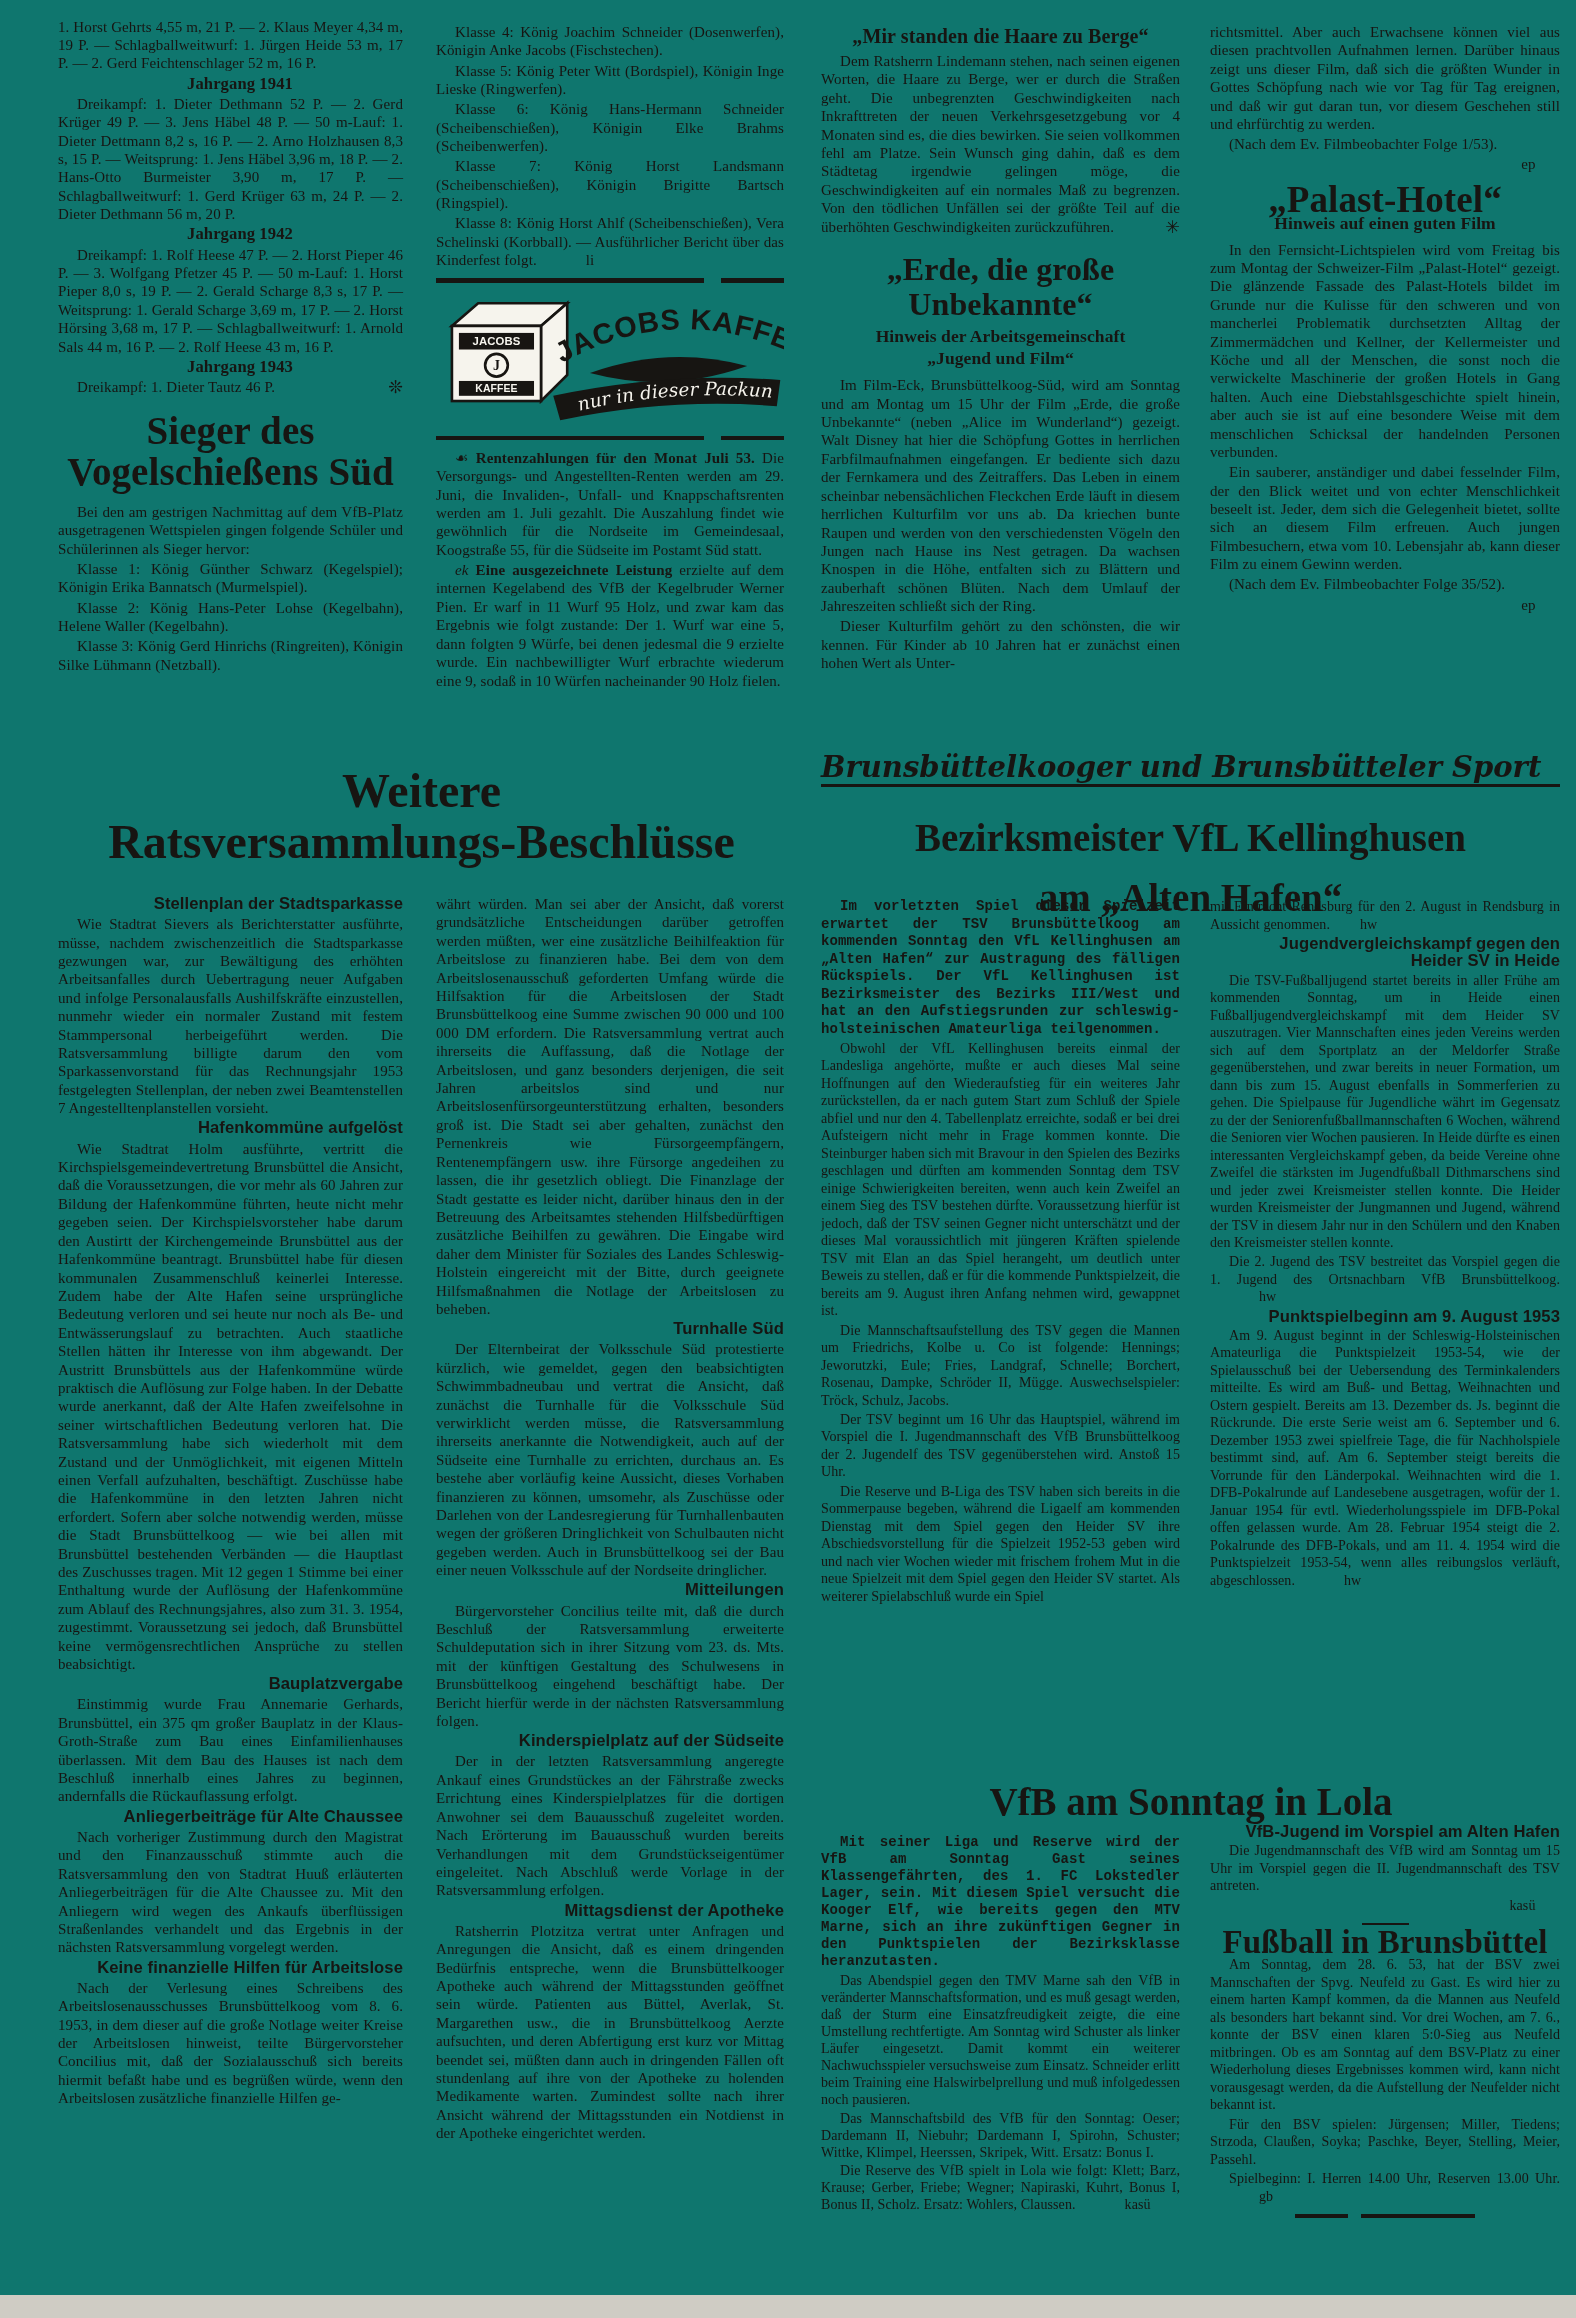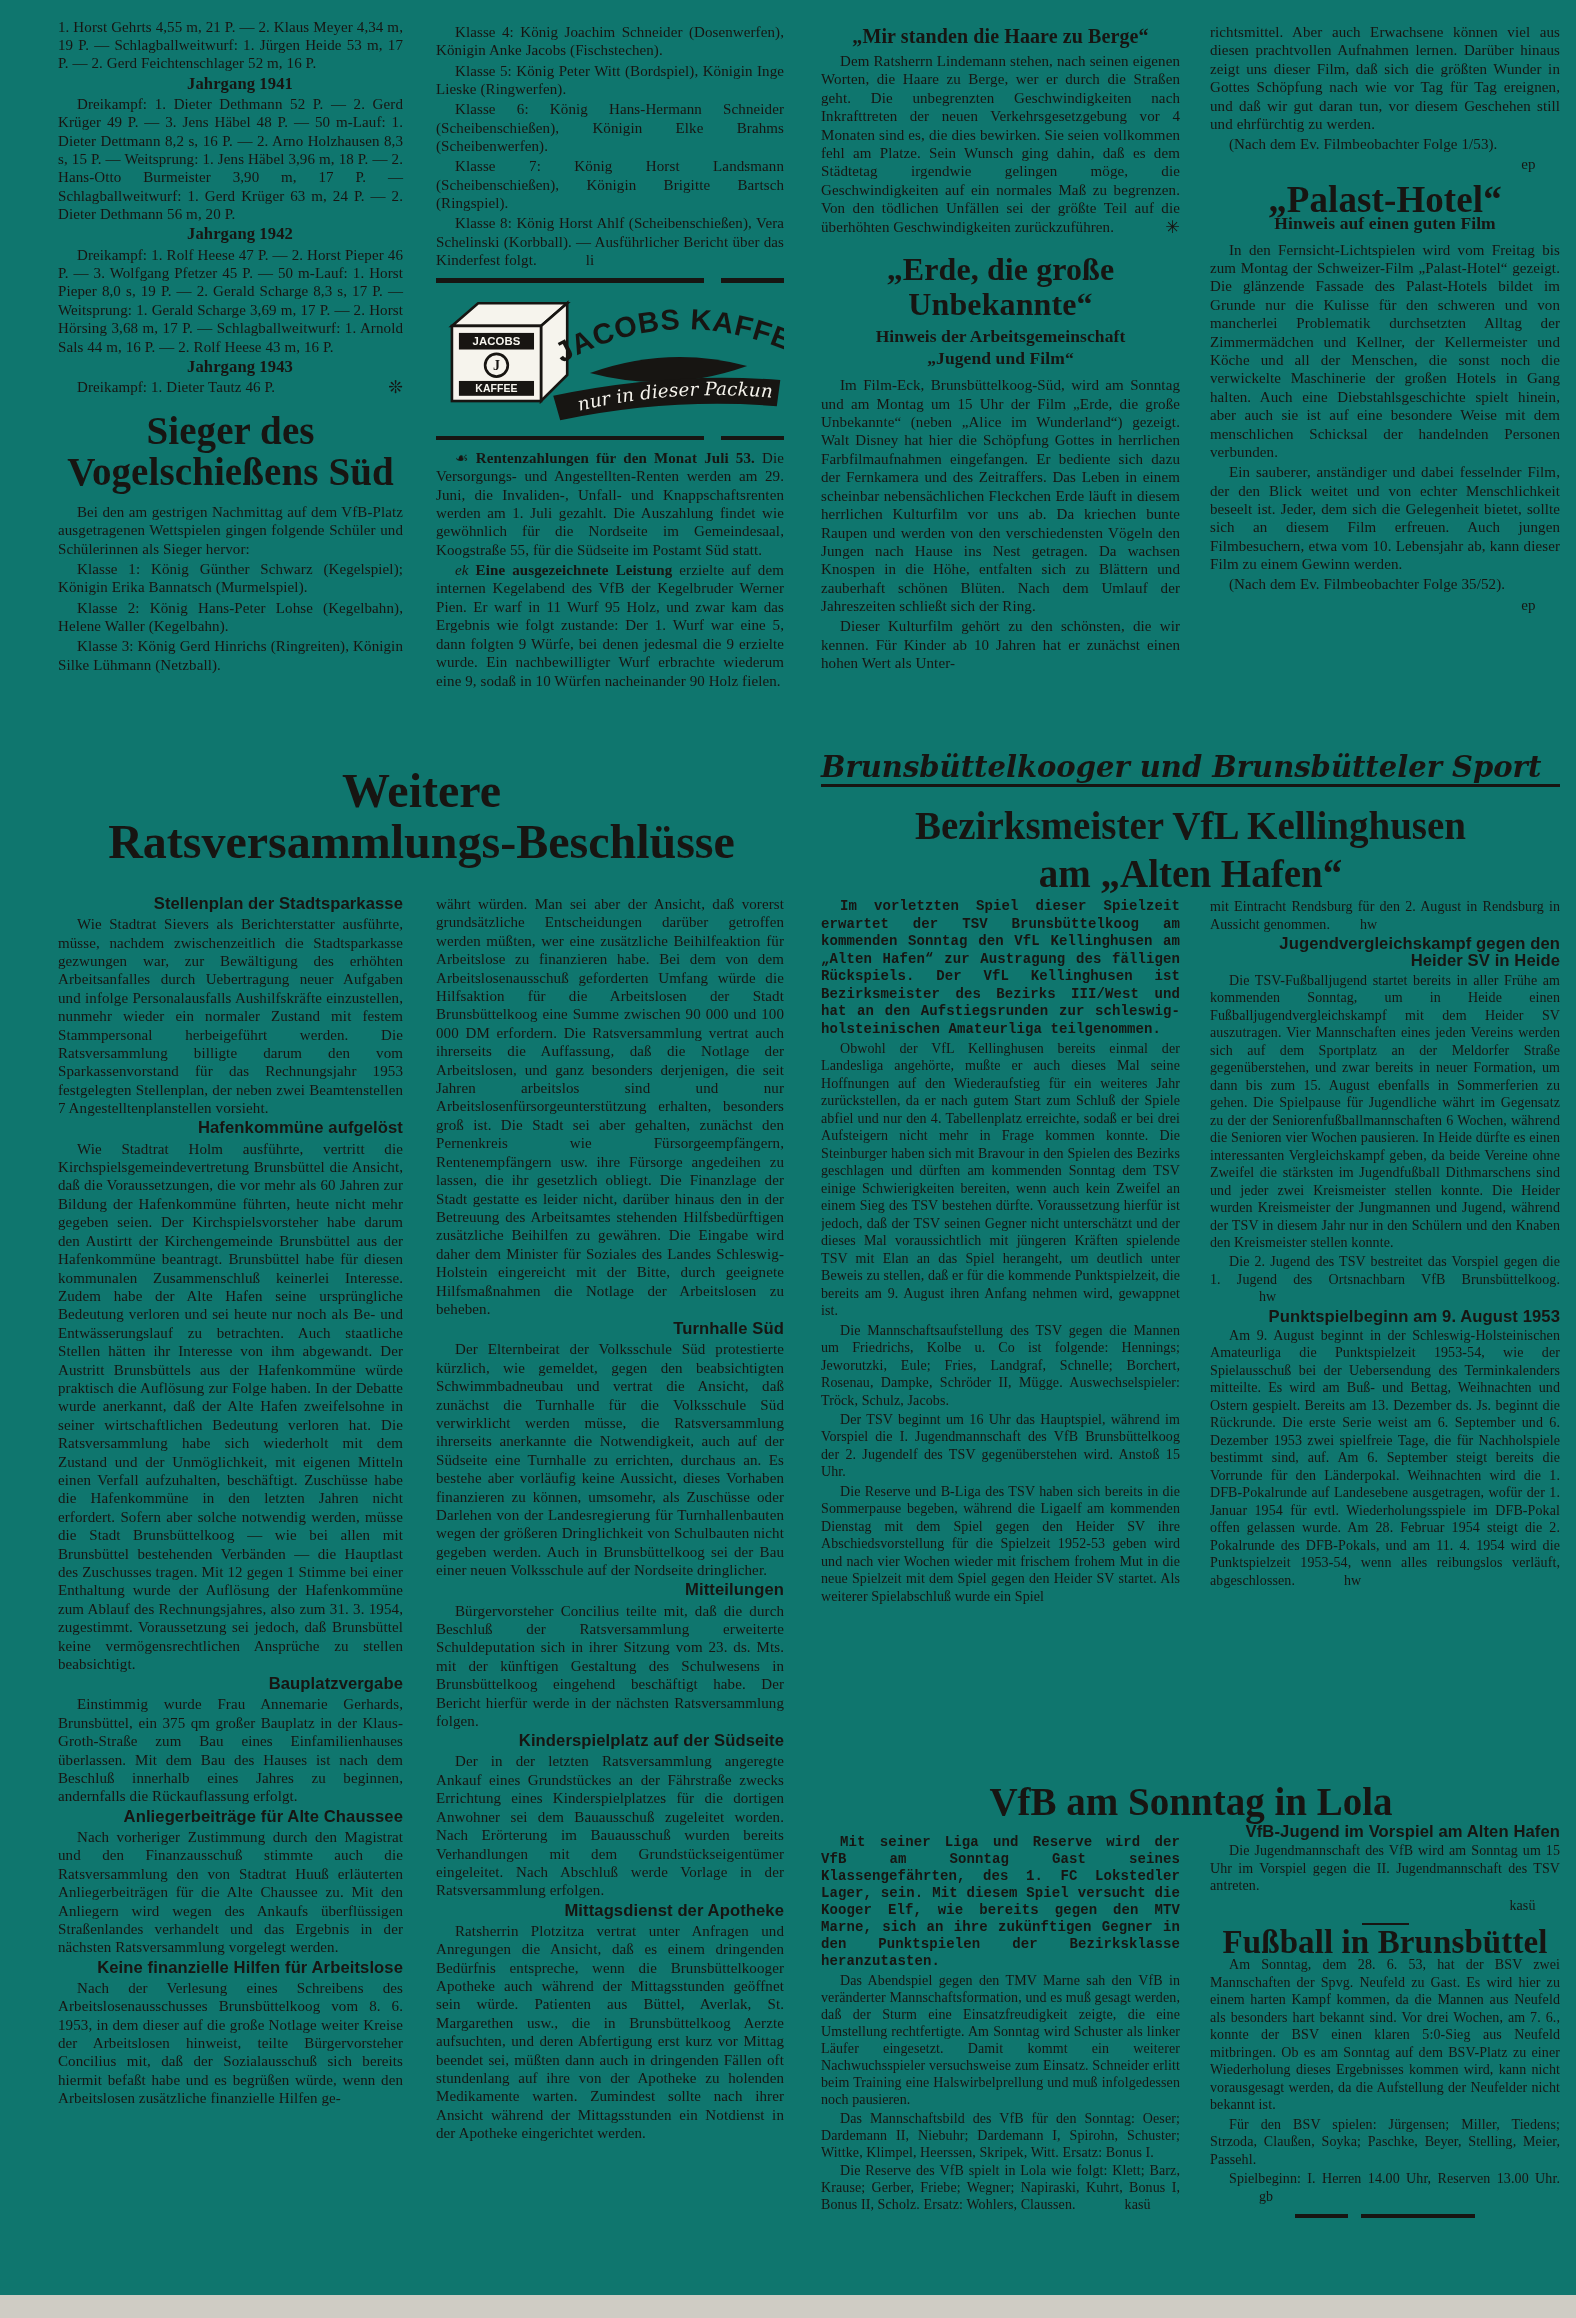--- a/index.html
+++ b/index.html
@@ -16,21 +16,21 @@
   .h-vogel{font-weight:700;font-size:39px;line-height:41px;text-align:center;margin:14px 0 10.5px;text-indent:0;}
   .h-haare{font-weight:700;font-size:20px;text-align:center;text-indent:0;margin:3.5px 0 7px;}
   .h-erde{font-family:Liberation Serif, serif;font-weight:700;font-size:32px;line-height:35px;
           text-align:center;text-indent:0;margin:15.8px 0 3.5px;}
   .h-sub{font-weight:700;font-size:17.5px;line-height:22px;text-align:center;text-indent:0;margin:1.8px 0 7px;}
   .h-palast{font-weight:700;font-size:37px;text-align:center;text-indent:0;margin:17.5px 0 1.8px;}
   .bighead{font-weight:700;font-size:48px;line-height:51px;text-align:center;margin:0;}
   .bigsub{font-family:"Liberation Sans",sans-serif;font-weight:700;font-size:23.6px;margin-top:7px;}
   .sport-kicker{position:absolute;left:821px;top:750px;width:739px;font-family:"DejaVu Serif",serif;
         font-style:italic;font-weight:700;font-size:29px;border-bottom:3.5px solid #171512;padding-bottom:0;}
-  .sporthead{font-weight:700;font-size:39px;line-height:44px;text-align:center;margin:4px;}
+  .sporthead{font-weight:700;font-size:39px;line-height:44px;text-align:center;margin:16px;}
   .lolahead{font-weight:700;font-size:39px;margin:0;text-align:center;}
   .h-fussball{font-weight:700;font-size:33px;text-align:center;text-indent:0;margin:8.8px 0 5.3px;}
   .sig{display:inline-block;padding-left:30px;}
   .sigline{text-align:right;text-indent:0;padding-right:24.5px;margin:0;}
   .orn-r{float:right;font-size:17.5px;line-height:18.4px;}
   .adrule{display:flex;justify-content:space-between;margin:8.8px 0;}
   .adrule .seg1{height:4.4px;background:#171512;width:77%;}
   .adrule .seg2{height:4.4px;background:#171512;width:18%;}
   .minirule{width:47px;border-top:2.6px solid #171512;margin:8.8px auto 7px;}
   .endrule{display:flex;gap:12.3px;justify-content:center;margin-top:8.8px;}

